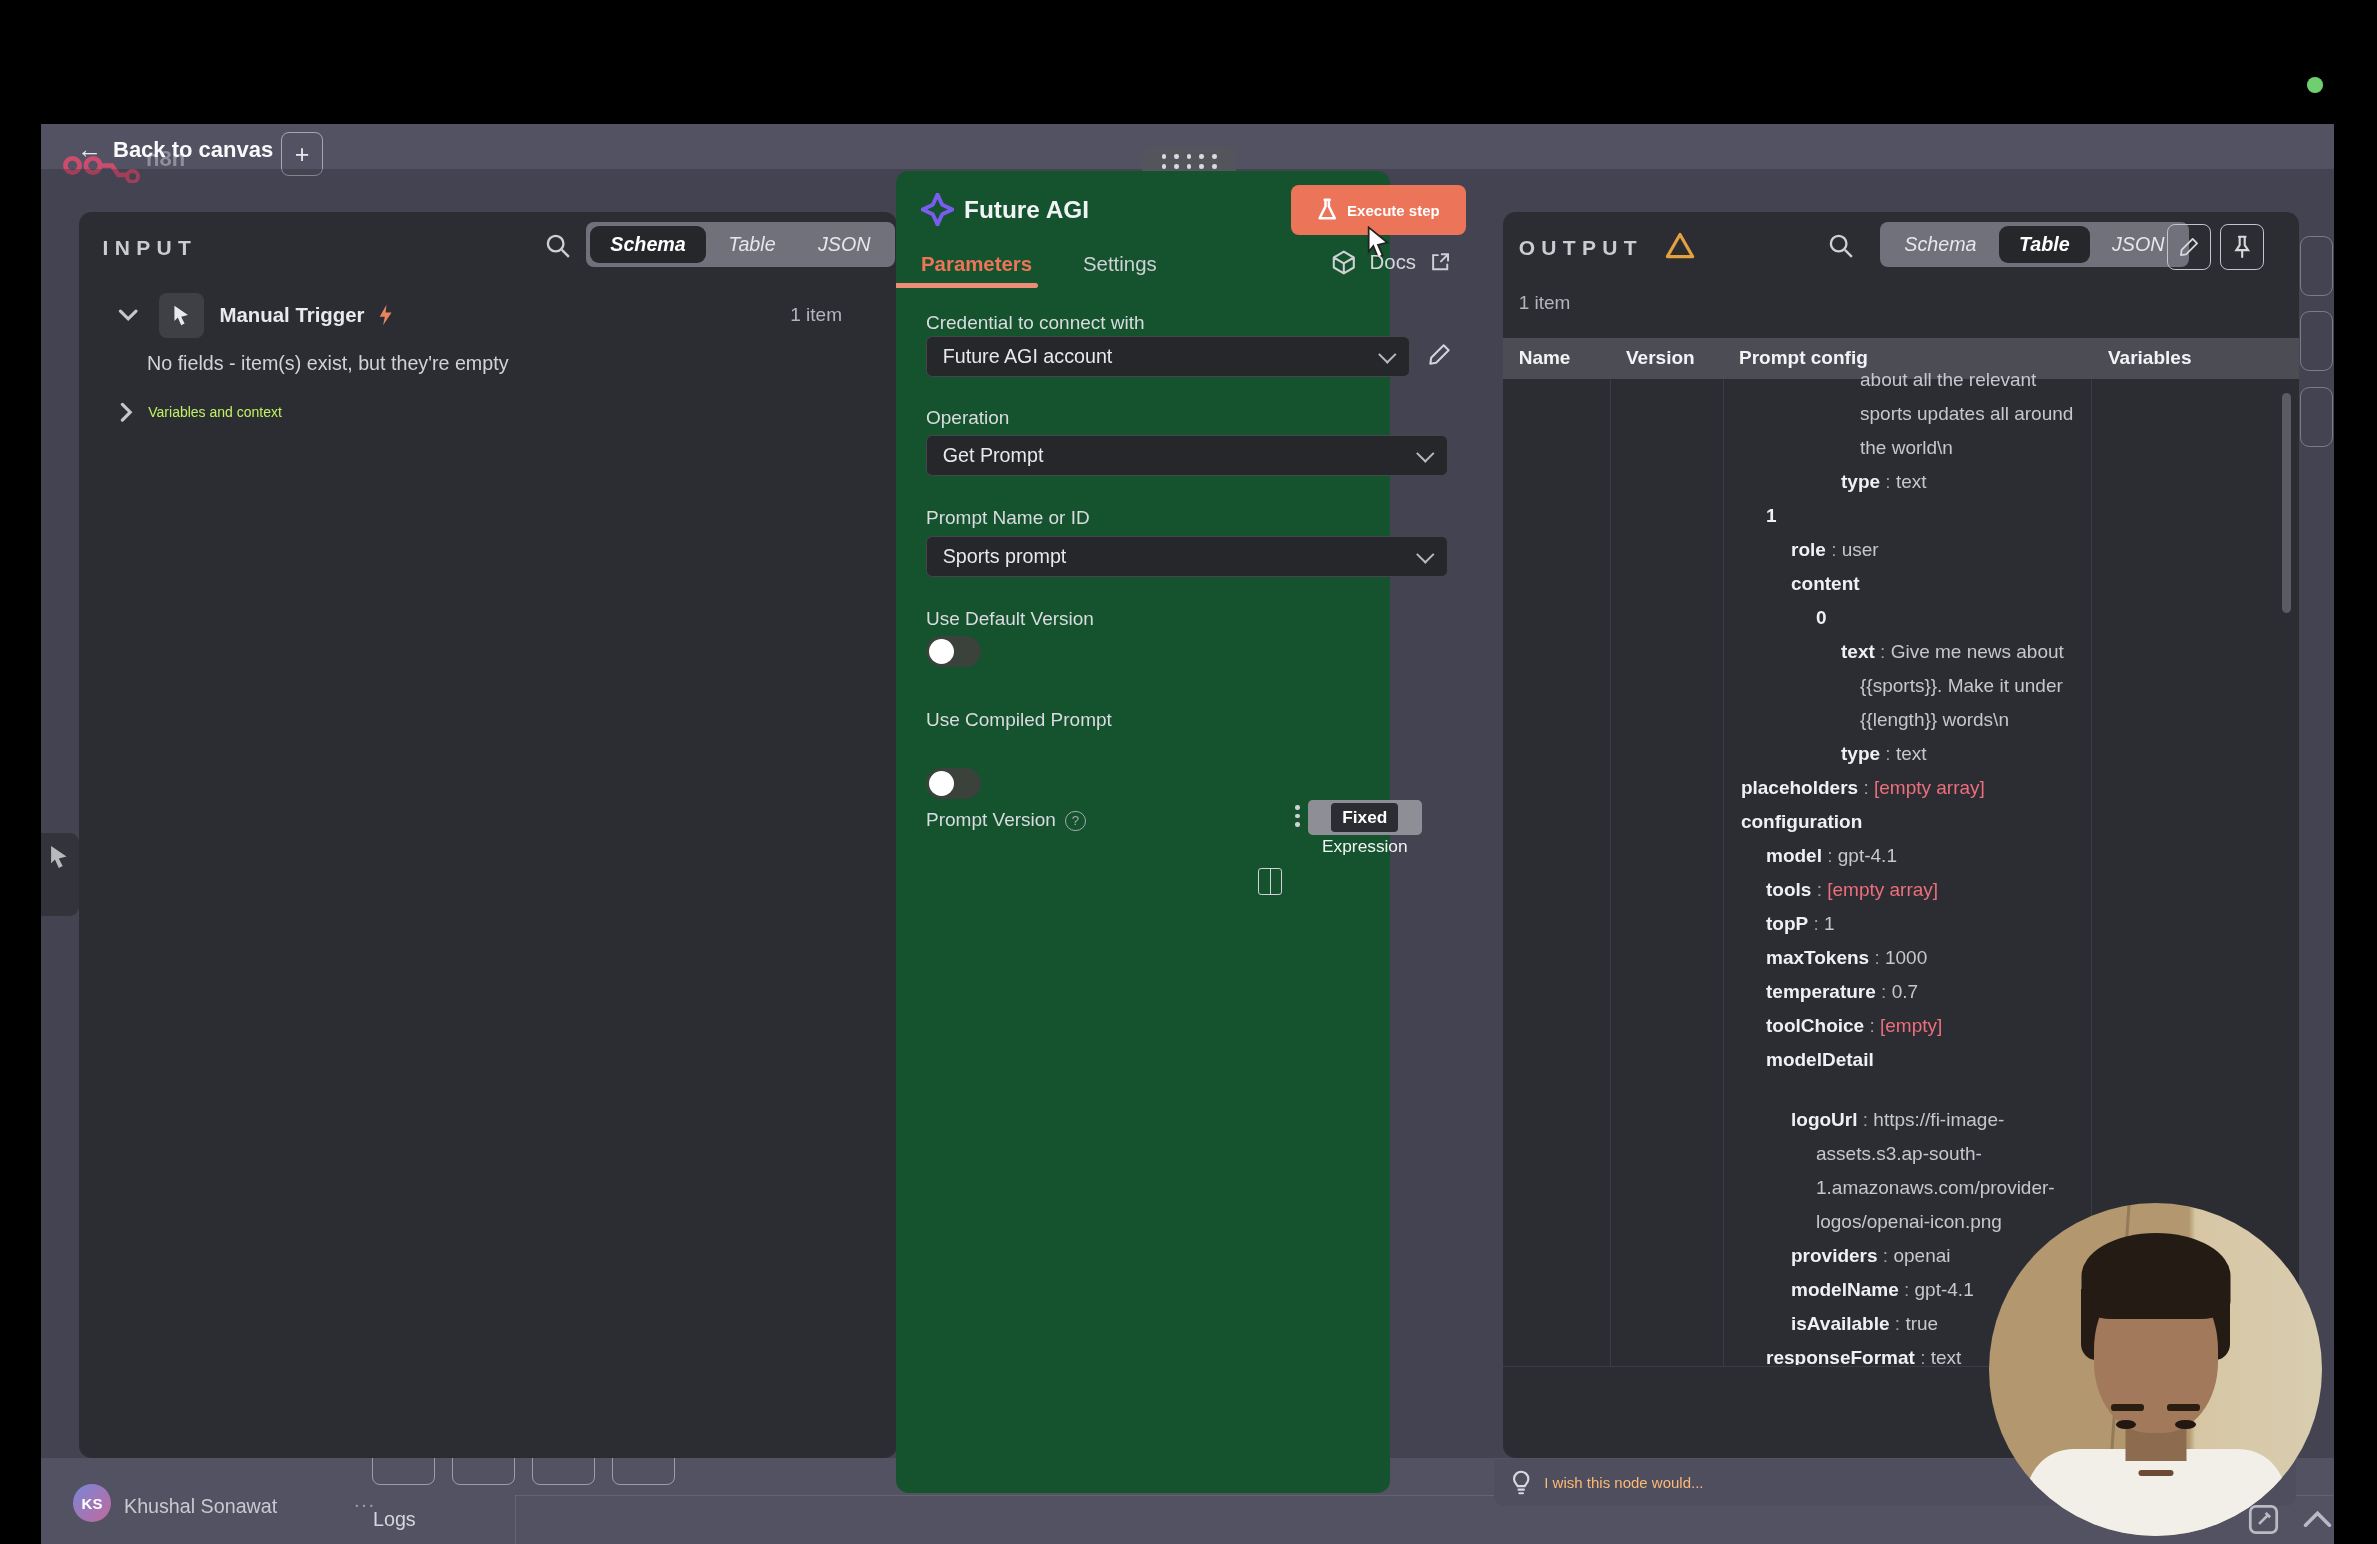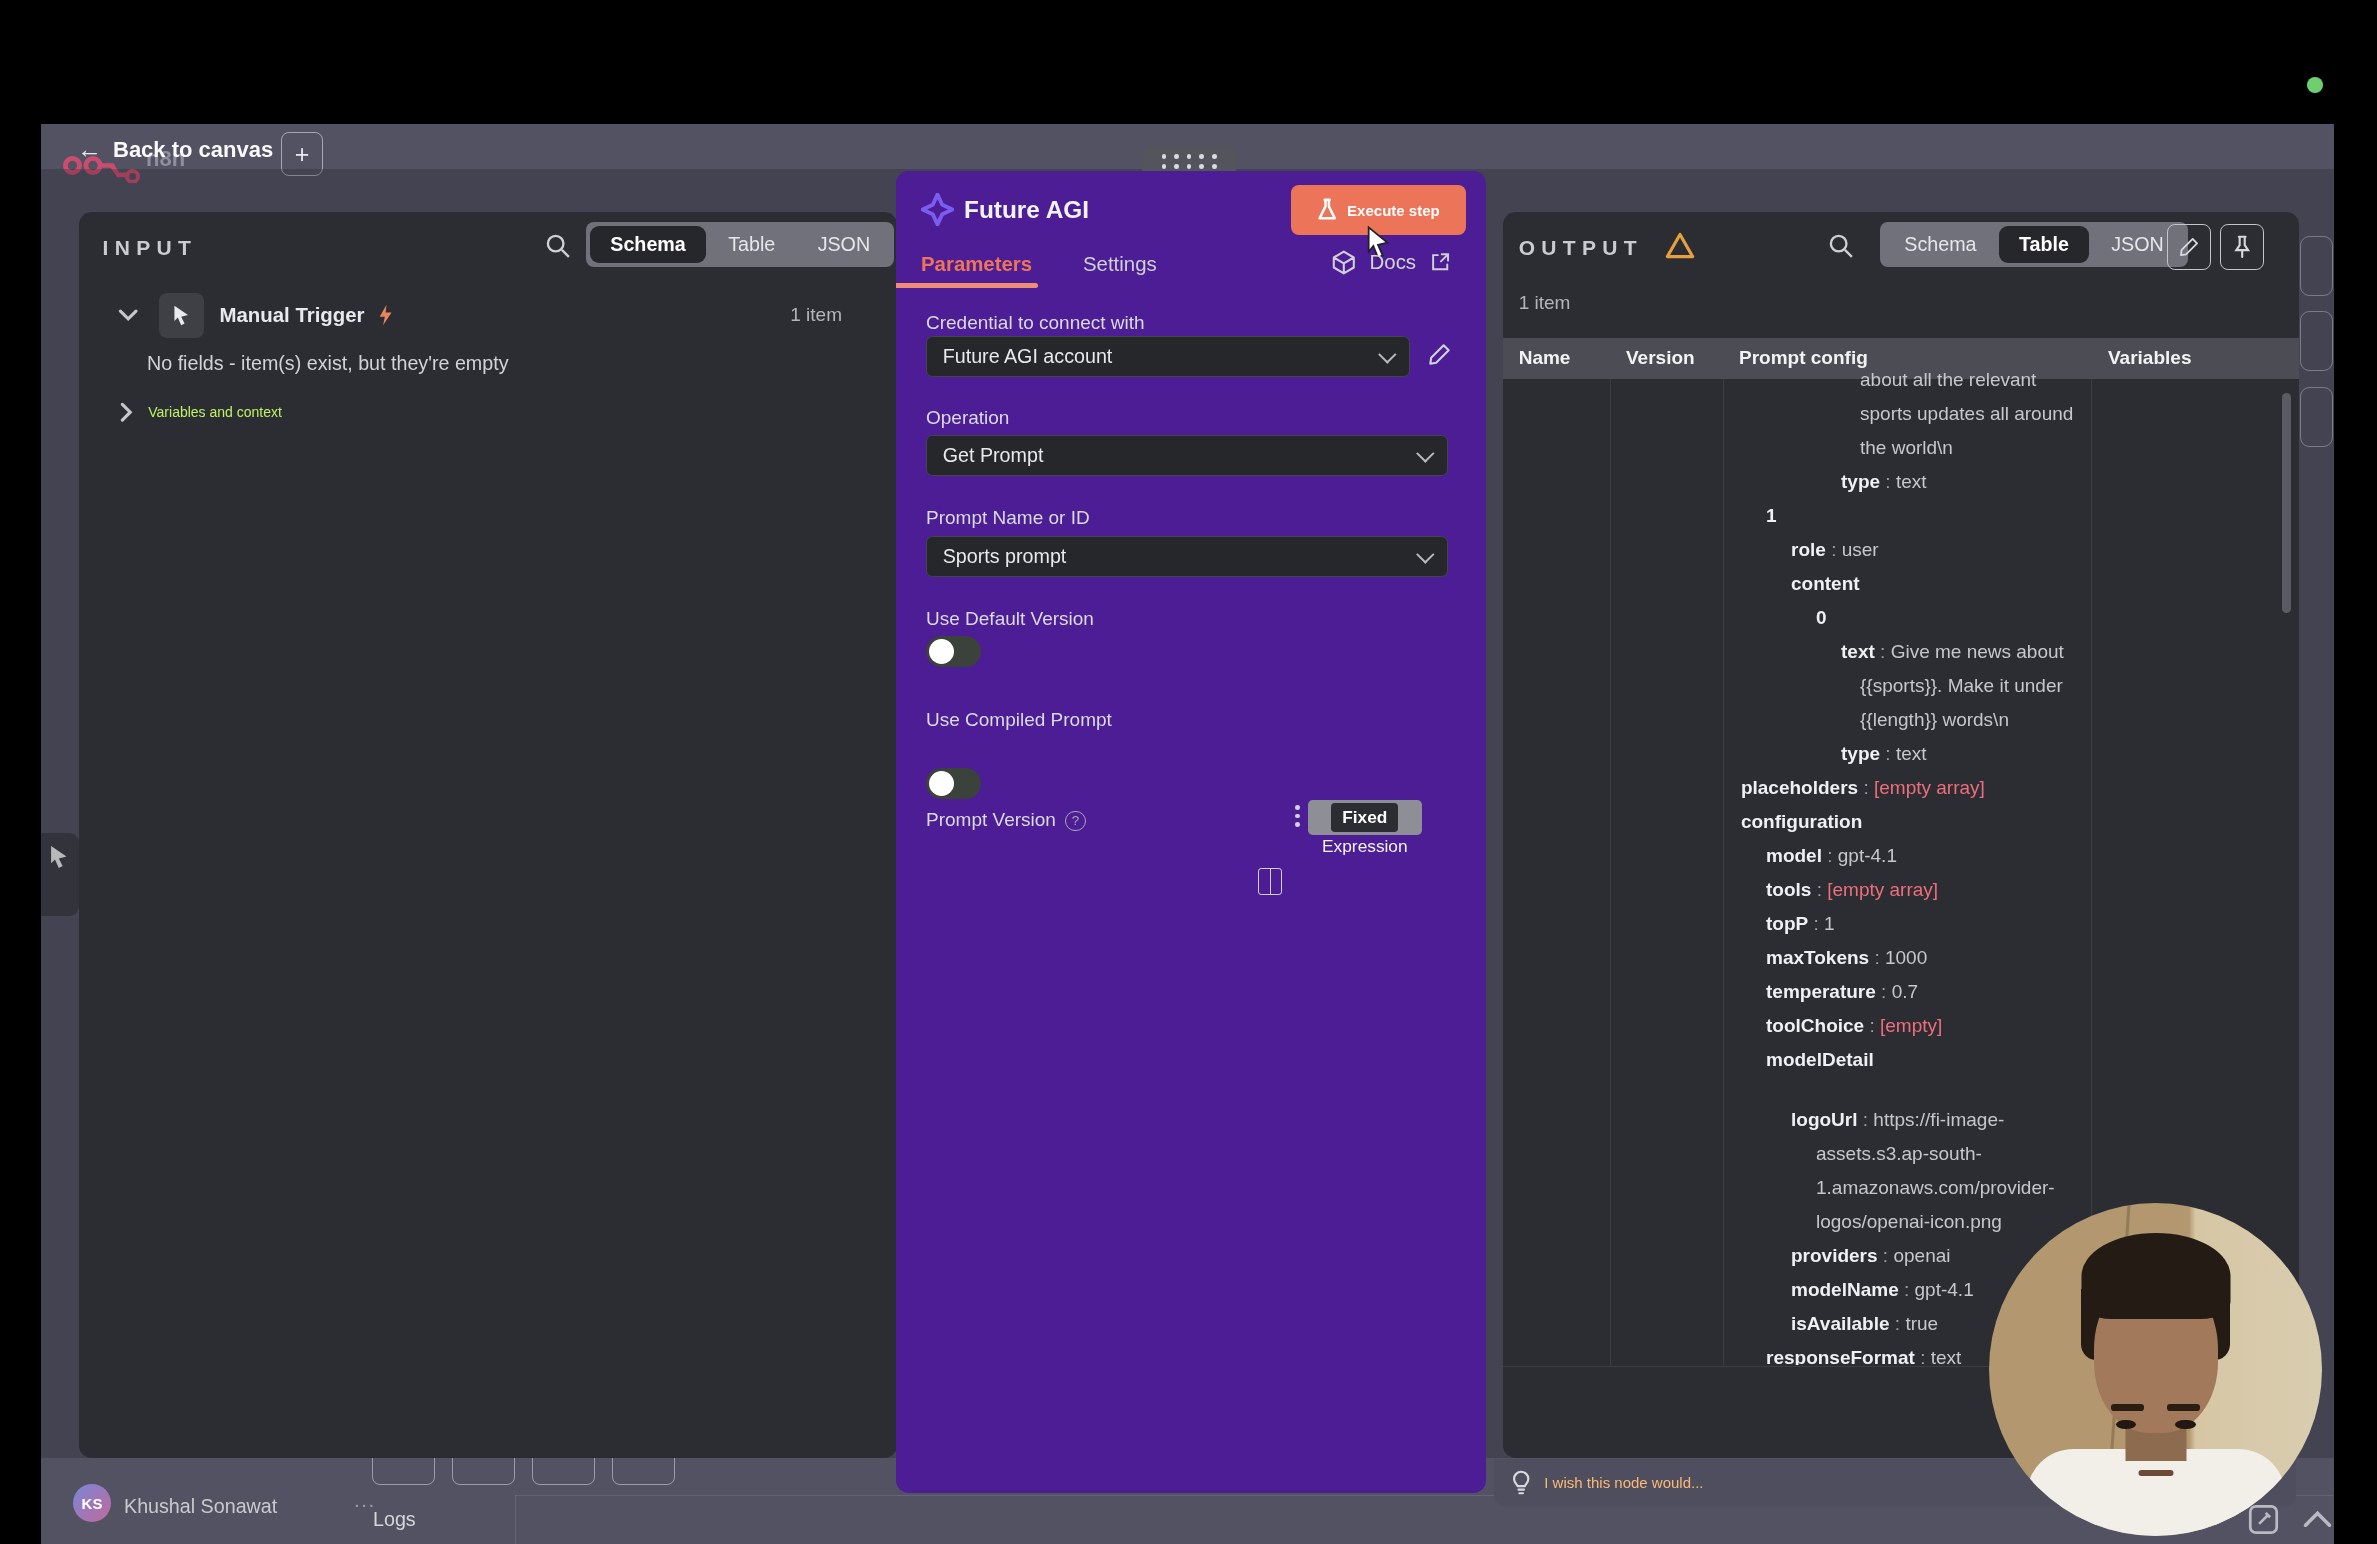--- a/index.html
+++ b/index.html
@@ -27,34 +27,34 @@
   .ghost-btn { border:1.6px solid rgba(230,230,242,.5); border-radius:7.9px; background:transparent; }
   .gb-b { top:1449px; width:63px; height:36px; }
   .gb-r { left:2300px; width:33px; height:60px; border-radius:9.4px; }
 
   
   .side-panel { background:#2c2d33; border-radius:12.6px; }
   .input-panel { left:79px; top:212px; width:818px; height:1246px; }
   .output-panel { left:1503px; top:212px; width:796px; height:1246px; }
   .panel-title { font-size:21px; font-weight:bold; letter-spacing:6.3px; color:#caccd2; }
   .pill { background:#70717a; border-radius:7.9px; display:flex; align-items:center; padding:3.9px; gap:1.6px; }
-  .chip { font-size:19.7px; color:#e6e7eb; padding:7px 20.4px; border-radius:9px; }
+  .chip { font-size:19.7px; color:#e6e7eb; padding:7px 20.4px; border-radius:9px;font-style:italic; }
   .chip.active { background:#26272b; color:#ffffff; font-weight:bold; }
 
   .icon-btn { width:44px; height:46px; border:1.6px solid #c3c4cc; border-radius:7.9px; display:flex; align-items:center; justify-content:center; }
 
   .trigger-row { left:118px; top:292px; width:755px; height:46px; display:flex; align-items:center; }
   .trig-iconbox { width:45px; height:45px; background:#3f4046; border-radius:7.9px; display:flex; align-items:center; justify-content:center; margin-left:20.4px; }
   .trig-name { font-size:20.4px; font-weight:bold; color:#e8e9ed; margin-left:15.7px; }
   .item-count { font-size:19px; color:#b4b5bc; margin-left:auto; padding-right:31px; }
   .empty-msg { left:147px; top:352px; font-size:19.7px; color:#d2d3d9; }
   .vars-row { left:120px; top:403px; display:flex; align-items:center; gap:15.7px; color:#bef264; font-size:14px; }
 
   
-  .center-panel { left:896px; top:171px; width:590px; height:1322px; background:#4c1d95; border-radius:12.6px;text-align:center; }
+  .center-panel { left:896px; top:171px; width:494px; height:1322px; background:#14532d; border-radius:12.6px;text-align:center; }
   .drag-tab { left:1142px; top:146px; width:94px; height:31px; background:#54555c; border-radius:9.4px 9.4px 0 0; display:flex; align-items:center; justify-content:center; }
   .dots { display:grid; grid-template-columns:repeat(5,1fr); gap:4.7px 7.9px; }
   .dots i { width:4.7px; height:4.7px; border-radius:50%; background:#d9dade; }
   .node-title { font-size:24.4px; font-weight:bold; color:#f2f3f6; }
   .exec-btn { left:1291px; top:186px; width:175px; height:50px; background:#ec7458; border-radius:7.9px; display:flex; align-items:center; justify-content:center; gap:9.4px; color:#fff; font-size:15px; font-weight:bold; }
   .tab-param { font-size:20.4px; font-weight:bold; color:#ed7458; }
   .tab-settings { font-size:20.4px; color:#d0d1d7; }
   .tab-underline { left:896px; top:283px; width:142px; height:4.7px; background:#ee8d75; border-radius:0 3.1px 3.1px 0; }
   .docs-row { left:1332px; top:250px; display:flex; align-items:center; gap:14px; color:#d5d6db; font-size:20.4px; }
 

